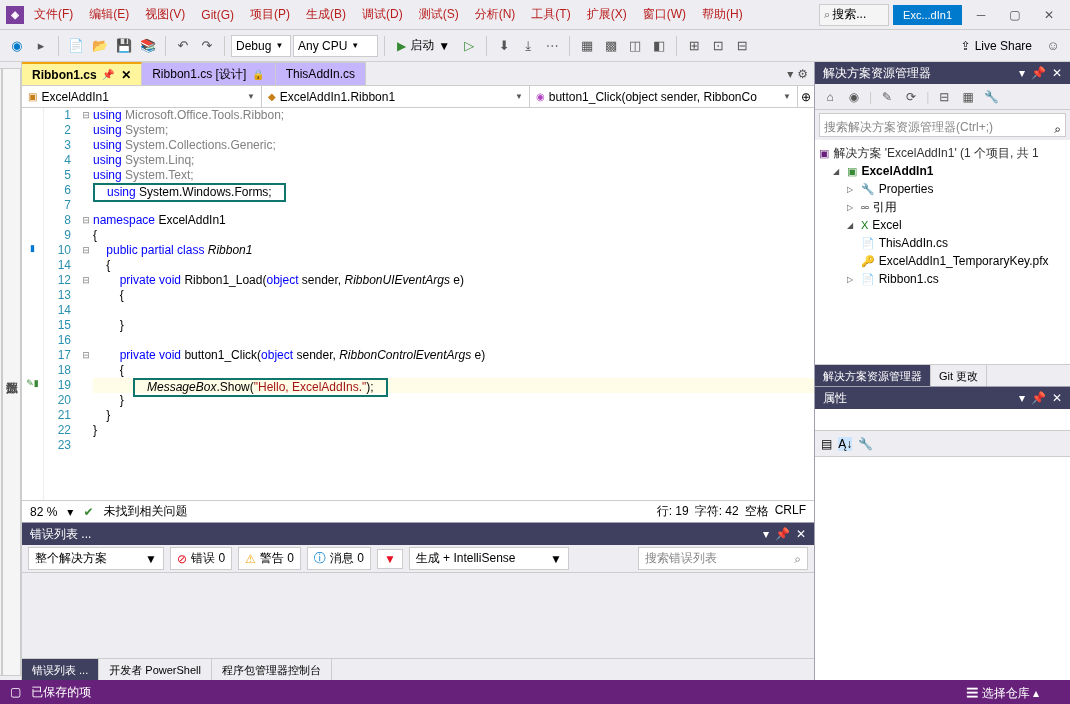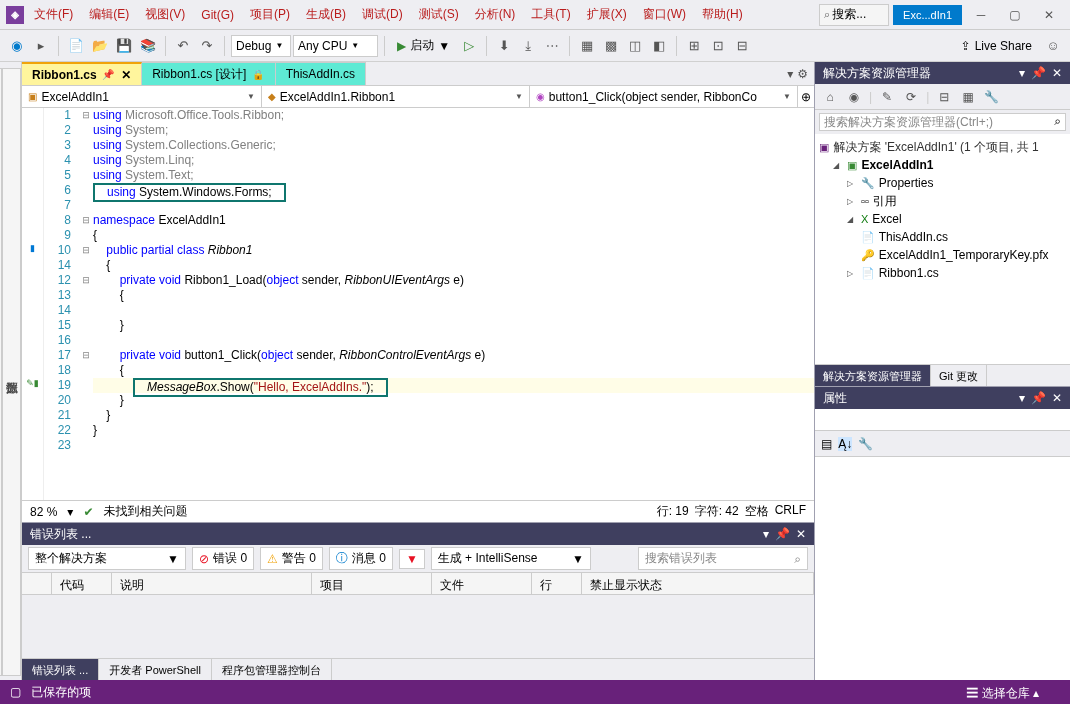--- a/index.html
+++ b/index.html
@@ -21,21 +21,21 @@
 .toolbar .run-btn { display: flex; align-items: center; gap: 4px; padding: 0 6px; height: 22px; }
 .toolbar .run-btn .play { color: #388a34; }
 .toolbar .live-share { margin-left: auto; display: flex; align-items: center; gap: 4px; padding: 0 8px; }
 
 .main { flex: 1; display: flex; overflow: hidden; }
 .side-tab { width: 22px; background: #eeeef2; border-right: 1px solid #ccc; writing-mode: vertical-rl; text-align: center; padding-top: 6px; font-size: 11px; color: #444; }
 .side-tab .vt { padding: 6px 0; border: 1px solid #ccc; background: #f5f5f5; margin-bottom: 4px; }
 
 .editor-area { flex: 1; display: flex; flex-direction: column; overflow: hidden; background: #fff; }
 .doc-tabs { height: 24px; background: #eeeef2; display: flex; align-items: stretch; border-bottom: 1px solid #ccc; }
-.doc-tab { display: flex; align-items: center; padding: 0 10px; background: #5eead4; border-top: 1px solid #ccc; border-right: 1px solid #ccc; font-size: 11px; gap: 6px; }
+.doc-tab { display: flex; align-items: center; padding: 0 10px; background: #c4b5fd; border-top: 1px solid #ccc; border-right: 1px solid #ccc; font-size: 11px; gap: 6px; }
 .doc-tab.active { background: #fff59d; border-top: 2px solid #f0a30a; font-weight: bold; }
 .doc-tab .pin { font-size: 10px; color: #666; }
 .doc-tab .lock { font-size: 10px; color: #666; }
 .doc-tabs .right { margin-left: auto; display: flex; align-items: center; gap: 4px; padding-right: 6px; color: #555; }
 
 .nav-bar { height: 22px; display: flex; border-bottom: 1px solid #ccc; background: #fff; }
 .nav-bar .combo { flex: 1; padding: 0 6px; display: flex; align-items: center; font-size: 11px; border-right: 1px solid #ccc; gap: 4px; }
 .nav-bar .combo:last-child { border-right: none; }
 .nav-bar .caret { margin-left: auto; font-size: 8px; color: #555; }
 .nav-bar .ico { color: #c77f1a; font-size: 10px; }
@@ -71,21 +71,21 @@
 .error-panel .table-head .col { padding: 4px 8px; border-right: 1px solid #ccc; }
 .error-panel .bottom-tabs { margin-top: auto; height: 22px; display: flex; background: #eeeef2; border-top: 1px solid #ccc; }
 .error-panel .bottom-tabs .bt { padding: 4px 10px; font-size: 11px; border-right: 1px solid #ccc; }
 .error-panel .bottom-tabs .bt.active { background: #3f3f5f; color: #fff; }
 
 .right-panel { width: 256px; display: flex; flex-direction: column; background: #eeeef2; border-left: 1px solid #a0a0b0; }
 .rp-title { height: 22px; background: #3f3f5f; color: #fff; font-size: 11px; padding: 0 8px; display: flex; align-items: center; }
 .rp-title .right { margin-left: auto; display: flex; gap: 6px; }
 .rp-toolbar { height: 26px; display: flex; align-items: center; padding: 0 6px; gap: 6px; border-bottom: 1px solid #ccc; }
 .rp-toolbar .tb-btn { width: 18px; height: 18px; display: flex; align-items: center; justify-content: center; font-size: 12px; color: #555; }
-.rp-search { height: 18px; display: flex; align-items: flex-start; border: 1px solid #ccc; background: #fff; margin: 3px 4px; padding: 0 4px; }
+.rp-search { height: 24px; display: flex; align-items: flex-end; border: 1px solid #ccc; background: #fff; margin: 3px 4px; padding: 0 4px; }
 .rp-tree { flex: 1; background: #fff; padding: 4px; overflow: hidden; font-size: 11px; }
 .rp-tree .tree-row { height: 18px; display: flex; align-items: center; gap: 4px; white-space: nowrap; }
 .rp-tree .indent1 { padding-left: 14px; }
 .rp-tree .indent2 { padding-left: 28px; }
 .rp-tree .indent3 { padding-left: 42px; }
 .rp-tree .caret { font-size: 8px; width: 10px; color: #555; }
 .rp-tree .ico { font-size: 11px; }
 .rp-tree .sln { color: #333; }
 .rp-tree .bold { font-weight: bold; }
 .rp-tabs { height: 22px; display: flex; border-top: 1px solid #ccc; background: #eeeef2; }
@@ -315,21 +315,21 @@
     <div class="error-panel">
       <div class="title">
         <span>错误列表 ...</span>
         <div class="right">
             <span>▾</span>
             <span>📌</span>
             <span>✕</span>
           </div>
       </div>
       <div class="filter-bar">
-        <div class="filter-btn" style="width:158px">
+        <div class="filter-btn" style="width:136px">
             <span>整个解决方案</span>
             <span style="margin-left:auto">▼</span>
           </div>
         <div class="filter-btn">
             <span class="ico-err">⊘</span>
             <span>错误 0</span>
           </div>
         <div class="filter-btn">
             <span class="ico-warn">⚠</span>
             <span>警告 0</span>
@@ -342,29 +342,20 @@
             <span style="color:#e81123">▼</span>
           </div>
         <div class="filter-btn" style="width:160px">
             <span>生成 + IntelliSense</span>
             <span style="margin-left:auto">▼</span>
           </div>
         <div class="filter-btn" style="margin-left:auto;width:170px;color:#888">
             <span>搜索错误列表</span>
             <span style="margin-left:auto">⌕</span>
           </div>
-      </div>
-      <div class="table-head">
-        <div class="col" style="width:30px"></div>
-        <div class="col" style="width:60px">代码</div>
-        <div class="col" style="width:200px">说明</div>
-        <div class="col" style="width:120px">项目</div>
-        <div class="col" style="width:100px">文件</div>
-        <div class="col" style="width:50px">行</div>
-        <div class="col" style="flex:1">禁止显示状态</div>
       </div>
       <div class="bottom-tabs">
         <div class="bt active">错误列表 ...</div>
         <div class="bt">开发者 PowerShell</div>
         <div class="bt">程序包管理器控制台</div>
       </div>
     </div>
   </div>
 
   <div class="right-panel">

